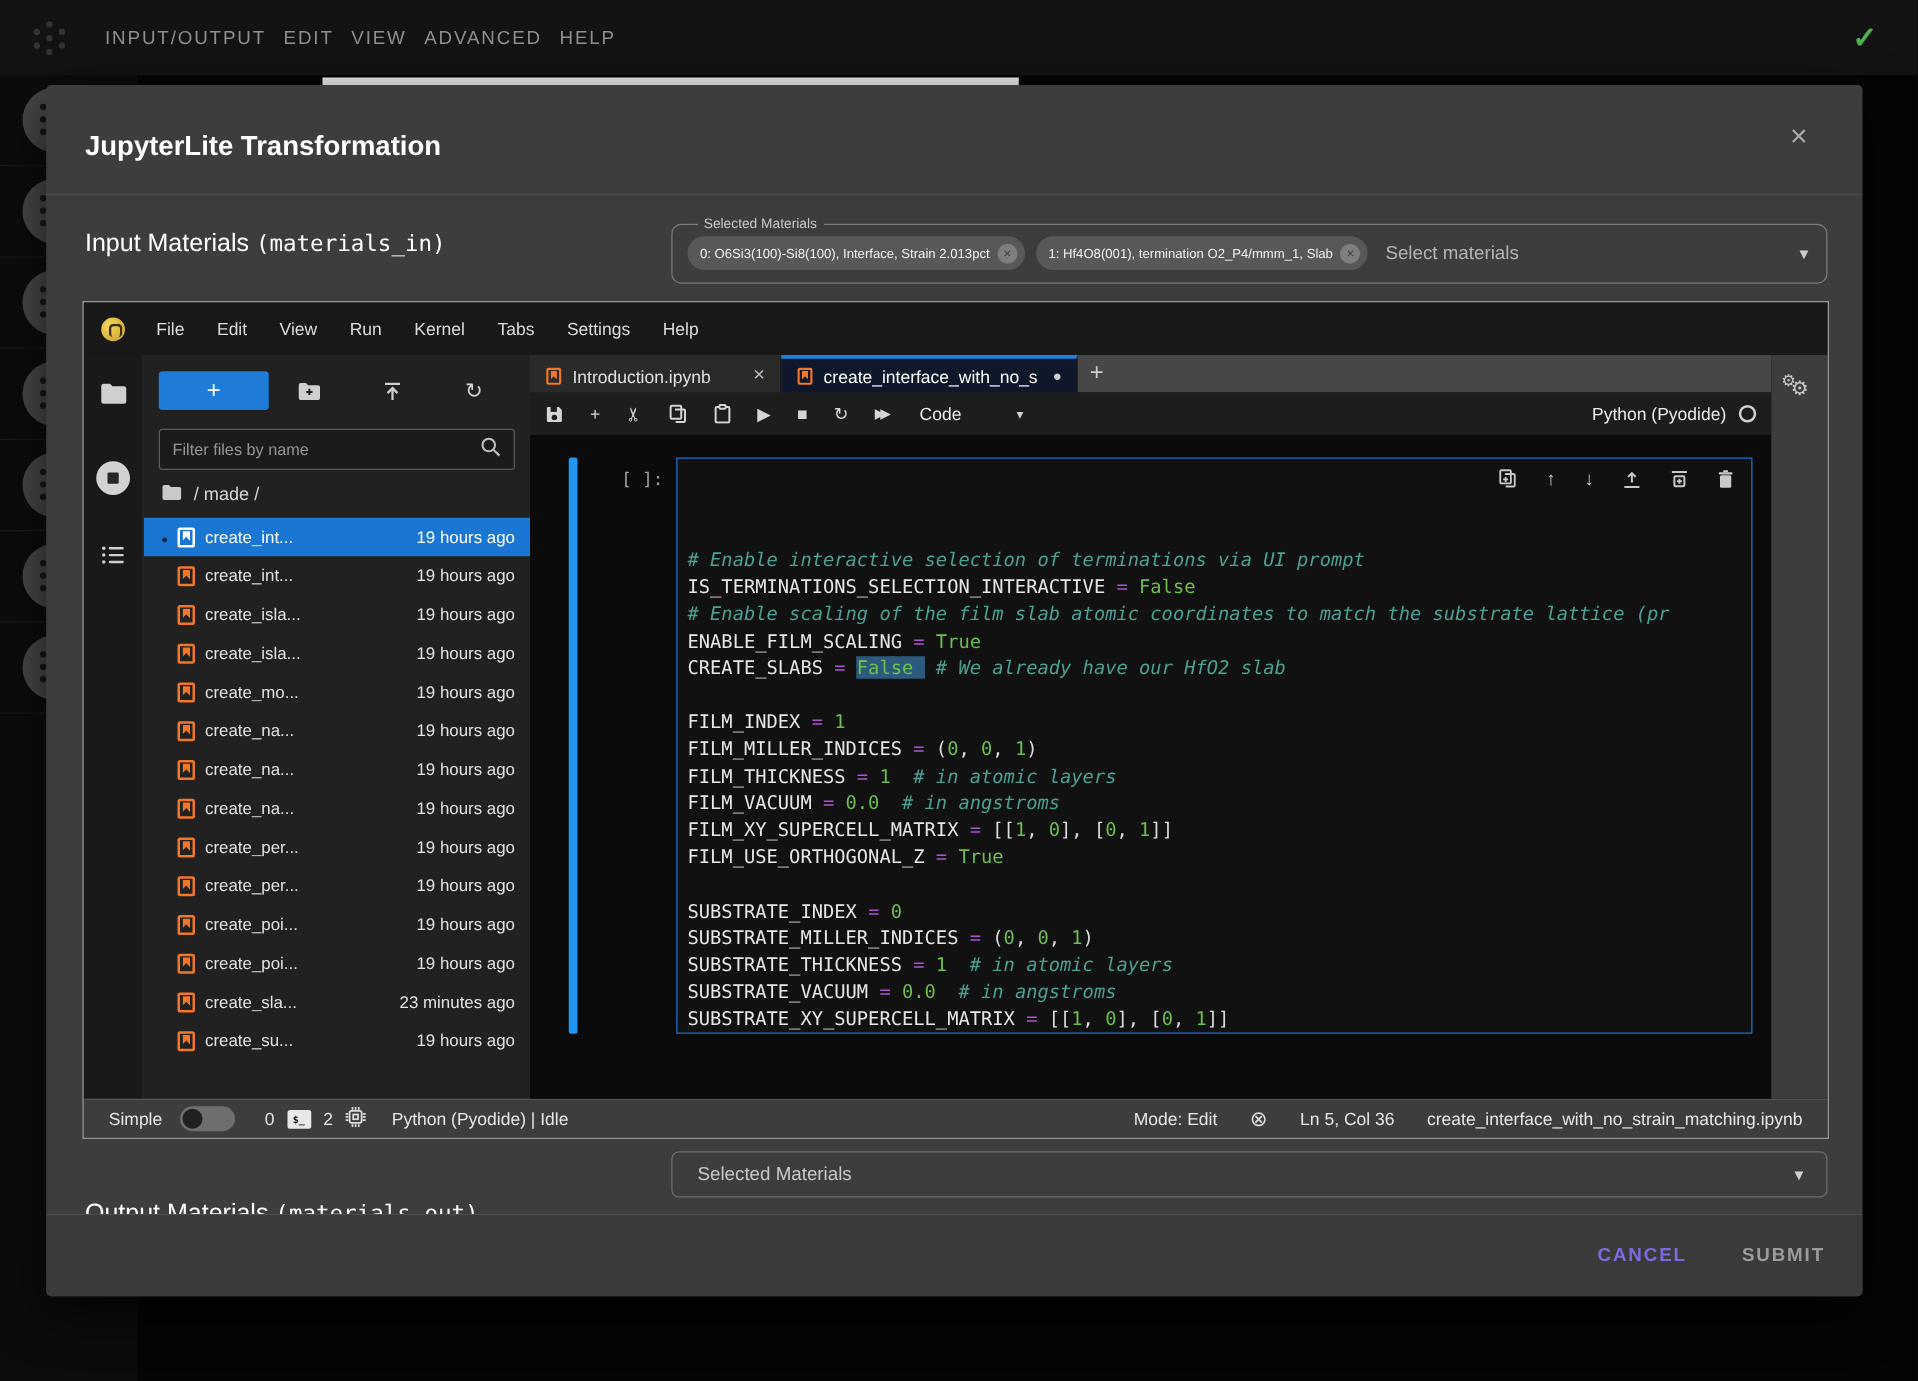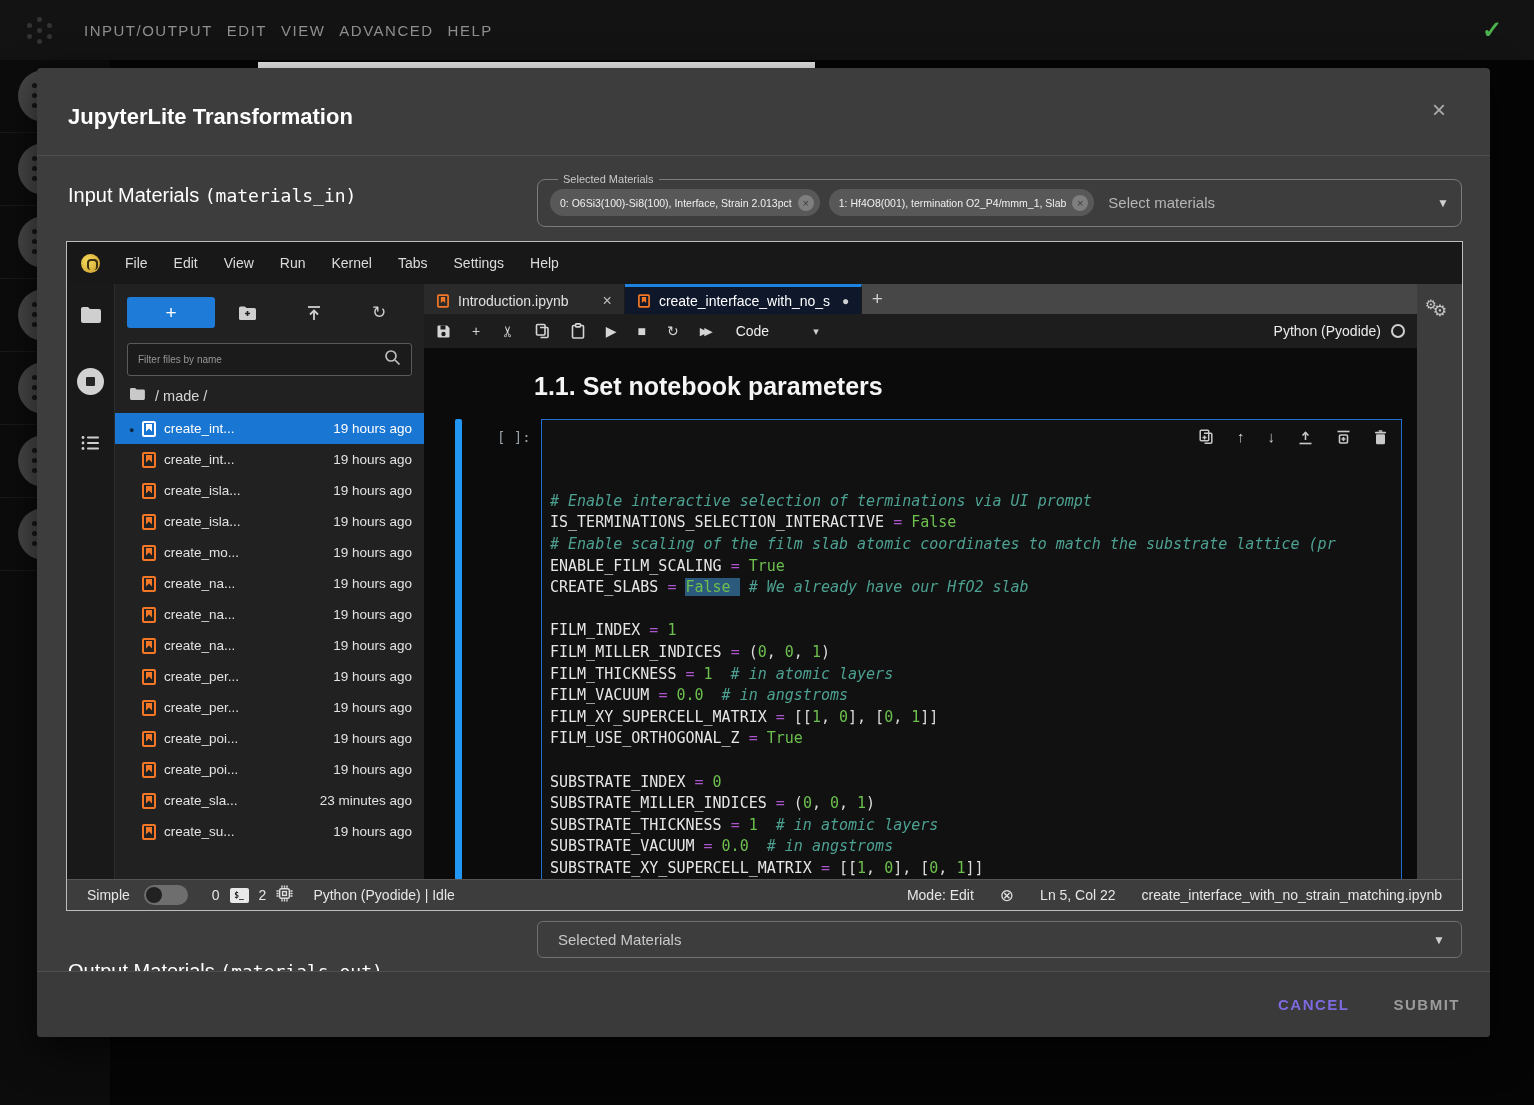--- a/index.html
+++ b/index.html
@@ -71,21 +71,21 @@
   .run-circle::after { content:""; position:absolute; left:9px; top:9px; width:9px; height:9px; background:#262626; border-radius:1px; }
 
   .files { width:309px; background:#212121; display:flex; flex-direction:column; flex:none; min-height:0; }
   .file-actions { display:flex; align-items:center; padding:13px 12px 9px; }
   .new-btn { width:88px; height:31px; background:#1e7bd7; border:none; border-radius:3px; color:#fff;
     font-size:19px; line-height:1; cursor:pointer; }
   .fa-icon { flex:1; text-align:center; color:#cfcfcf; font-size:17px; cursor:pointer; }
   .fa-icon svg { vertical-align:middle; }
   .filter-box { margin:6px 12px 0; height:33px; background:#1b1b1b; border:1px solid #5a5a5a; border-radius:3px;
     display:flex; align-items:center; padding:0 10px; }
-  .filter-input { flex:1; background:transparent; border:none; outline:none; color:#e0e0e0; font-size:10px;
+  .filter-input { flex:1; background:transparent; border:none; outline:none; color:#e0e0e0; font-size:13px;
     font-family:"Liberation Sans", sans-serif; }
   .filter-input::placeholder { color:#969696; }
   .breadcrumb { display:flex; align-items:center; gap:9px; padding:11px 14px 9px; color:#d6d6d6; font-size:14.5px; cursor:pointer;text-align:right; }
   .table-head { display:flex; align-items:center; padding:6px 12px 6px 14px; border-top:1px solid #3a3a3a;
     border-bottom:1px solid #3a3a3a; color:#f0f0f0; font-size:13.5px; font-weight:bold; }
   .th-name { display:flex; align-items:center; gap:26px; cursor:pointer; }
   .sort { font-size:9px; color:#cfcfcf; }
   .th-mod { margin-left:auto; cursor:pointer; }
   .file-rows { flex:1; overflow:hidden; }
   .file-row { height:31px; display:flex; align-items:center; padding:0 12px 0 14px; color:#e2e2e2;
@@ -514,21 +514,20 @@
             <span>Code</span>
             <span class="chev">▾</span>
           </span>
           <span class="kernel-right">
             <span>Python (Pyodide)</span>
             <span class="kernel-circle"></span>
           </span>
         </div>
 
         <div class="content">
-          <h2 class="md-heading">1.1. Set notebook parameters</h2>
           <div class="cell-row">
             <span class="collapser"></span>
             <span class="prompt">[ ]:</span>
             <div class="editor">
               <div class="code">
                 
               <div class="code-line"><span class="tok-comment"># Enable interactive selection of terminations via UI prompt</span></div><div class="code-line"><span class="tok-var">IS_TERMINATIONS_SELECTION_INTERACTIVE </span><span class="tok-op">= </span><span class="tok-kw">False</span></div><div class="code-line"><span class="tok-comment"># Enable scaling of the film slab atomic coordinates to match the substrate lattice (pr</span></div><div class="code-line"><span class="tok-var">ENABLE_FILM_SCALING </span><span class="tok-op">= </span><span class="tok-kw">True</span></div><div class="code-line"><span class="tok-var">CREATE_SLABS </span><span class="tok-op">= </span><span class="tok-kw-sel">False </span><span class="tok-comment"> # We already have our HfO2 slab</span></div><div class="code-line"></div><div class="code-line"><span class="tok-var">FILM_INDEX </span><span class="tok-op">= </span><span class="tok-num">1</span></div><div class="code-line"><span class="tok-var">FILM_MILLER_INDICES </span><span class="tok-op">= </span><span class="tok-punct">(</span><span class="tok-num">0</span><span class="tok-punct">, </span><span class="tok-num">0</span><span class="tok-punct">, </span><span class="tok-num">1</span><span class="tok-punct">)</span></div><div class="code-line"><span class="tok-var">FILM_THICKNESS </span><span class="tok-op">= </span><span class="tok-num">1</span><span class="tok-comment">  # in atomic layers</span></div><div class="code-line"><span class="tok-var">FILM_VACUUM </span><span class="tok-op">= </span><span class="tok-num">0.0</span><span class="tok-comment">  # in angstroms</span></div><div class="code-line"><span class="tok-var">FILM_XY_SUPERCELL_MATRIX </span><span class="tok-op">= </span><span class="tok-punct">[[</span><span class="tok-num">1</span><span class="tok-punct">, </span><span class="tok-num">0</span><span class="tok-punct">], [</span><span class="tok-num">0</span><span class="tok-punct">, </span><span class="tok-num">1</span><span class="tok-punct">]]</span></div><div class="code-line"><span class="tok-var">FILM_USE_ORTHOGONAL_Z </span><span class="tok-op">= </span><span class="tok-kw">True</span></div><div class="code-line"></div><div class="code-line"><span class="tok-var">SUBSTRATE_INDEX </span><span class="tok-op">= </span><span class="tok-num">0</span></div><div class="code-line"><span class="tok-var">SUBSTRATE_MILLER_INDICES </span><span class="tok-op">= </span><span class="tok-punct">(</span><span class="tok-num">0</span><span class="tok-punct">, </span><span class="tok-num">0</span><span class="tok-punct">, </span><span class="tok-num">1</span><span class="tok-punct">)</span></div><div class="code-line"><span class="tok-var">SUBSTRATE_THICKNESS </span><span class="tok-op">= </span><span class="tok-num">1</span><span class="tok-comment">  # in atomic layers</span></div><div class="code-line"><span class="tok-var">SUBSTRATE_VACUUM </span><span class="tok-op">= </span><span class="tok-num">0.0</span><span class="tok-comment">  # in angstroms</span></div><div class="code-line"><span class="tok-var">SUBSTRATE_XY_SUPERCELL_MATRIX </span><span class="tok-op">= </span><span class="tok-punct">[[</span><span class="tok-num">1</span><span class="tok-punct">, </span><span class="tok-num">0</span><span class="tok-punct">], [</span><span class="tok-num">0</span><span class="tok-punct">, </span><span class="tok-num">1</span><span class="tok-punct">]]</span></div></div>
               <div class="cell-toolbar">
                 <span class="ct-icon">
                   <svg width="15" height="16" viewBox="0 0 15 16">
@@ -595,21 +594,21 @@
                 <rect x="6.6" y="6.6" width="3.8" height="3.8"></rect>
                 <path d="M6 .5 v2.2 M8.5 .5 v2.2 M11 .5 v2.2 M6 14.3 v2.2 M8.5 14.3 v2.2 M11 14.3 v2.2 M.5 6 h2.2 M.5 8.5 h2.2 M.5 11 h2.2 M14.3 6 h2.2 M14.3 8.5 h2.2 M14.3 11 h2.2"></path>
               </g>
             </svg>
         </span>
         <span class="sb-gap20">Python (Pyodide) | Idle</span>
       </div>
       <div class="sb-right">
         <span>Mode: Edit</span>
         <span class="trust-icon">⊗</span>
-        <span>Ln 5, Col 22</span>
+        <span>Ln 5, Col 36</span>
         <span>create_interface_with_no_strain_matching.ipynb</span>
       </div>
     </div>
   </div>
 
   <div class="io-label output-label">
     <span>Output Materials </span><span class="mono">(materials_out)</span>
   </div>
 
   <div class="out-select">

